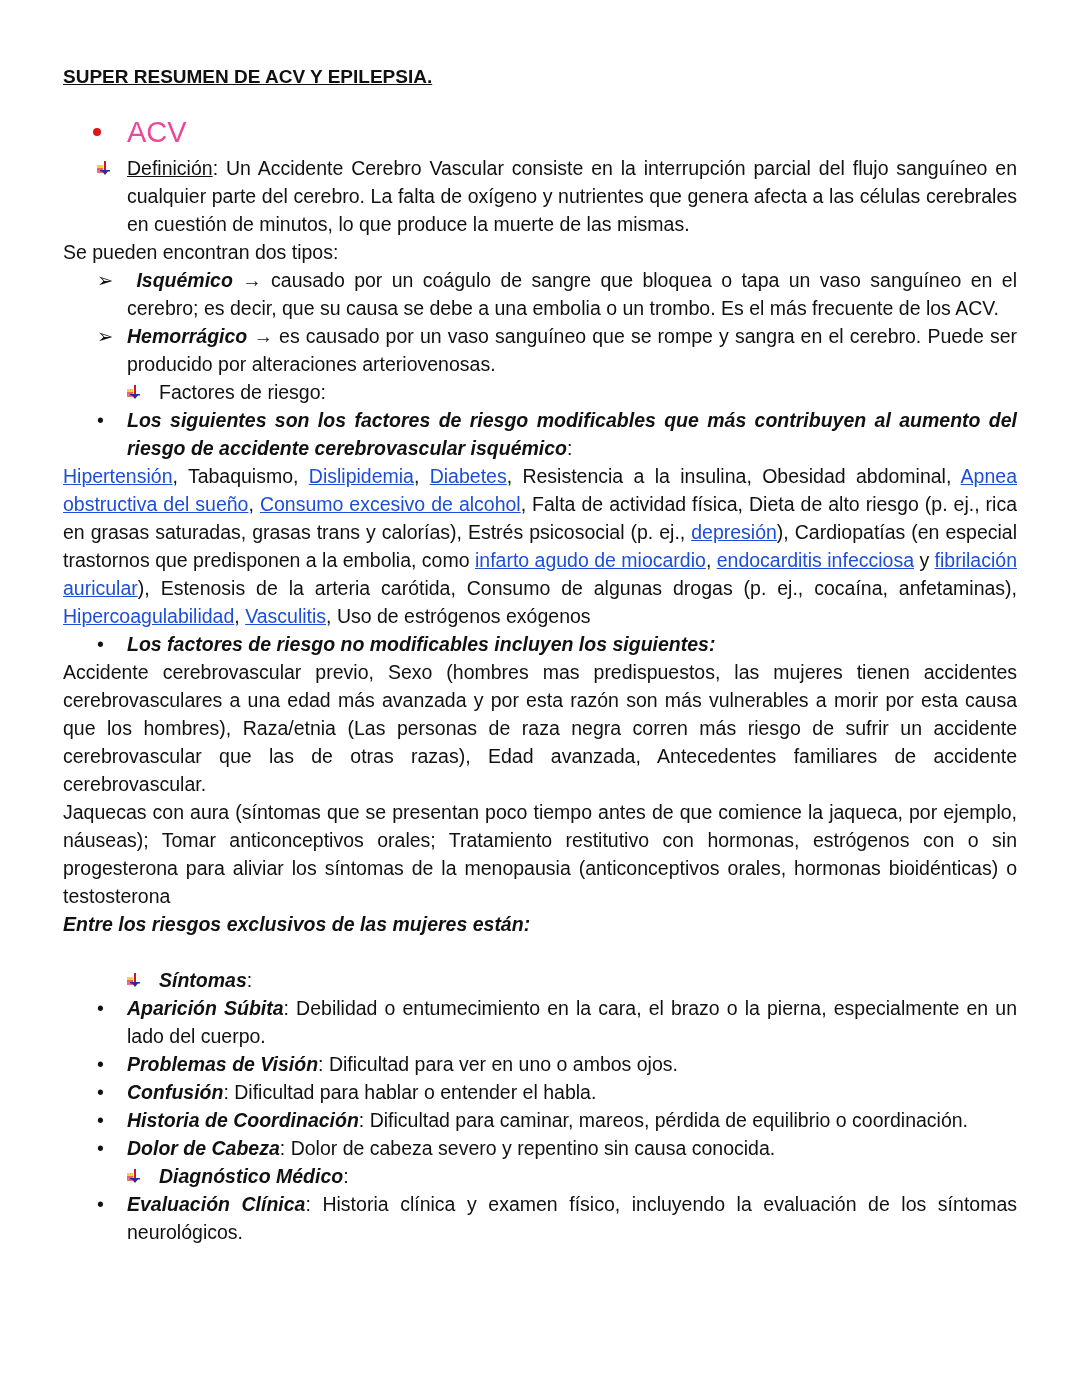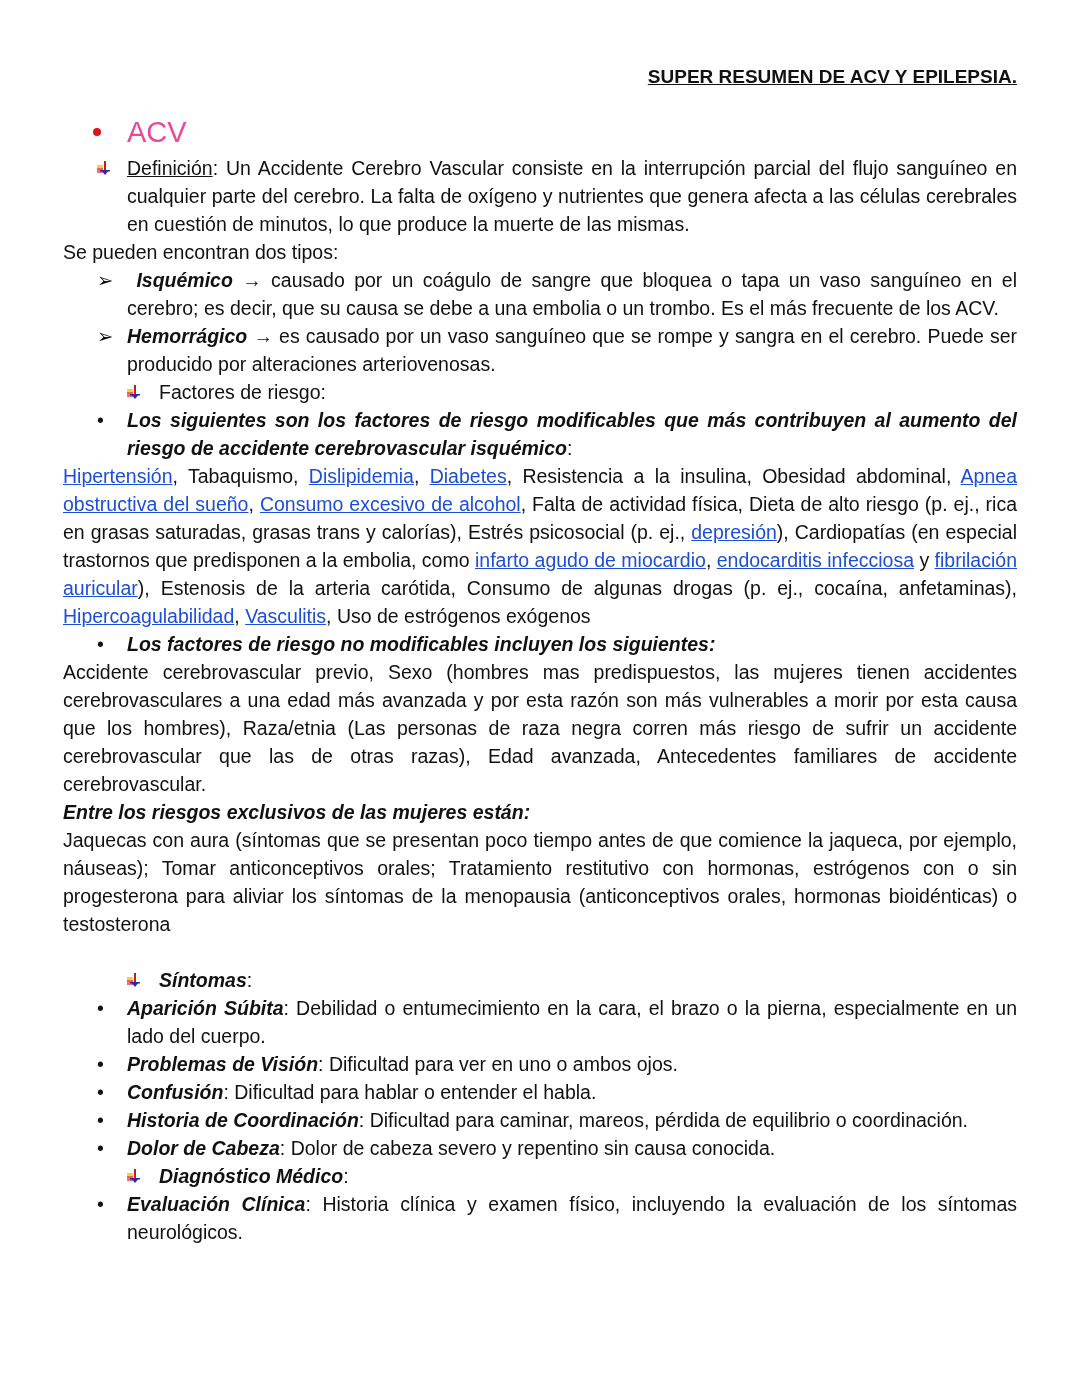--- a/index.html
+++ b/index.html
@@ -1,19 +1,19 @@
 <!DOCTYPE html>
 <html><head>
 <meta charset="utf-8">
 <style>
   html, body { margin: 0; padding: 0; background: #ffffff; }
   body { width: 1080px; height: 1397px; position: relative; overflow: hidden;
          font-family: "Liberation Sans", sans-serif; color: #111; font-size: 19.5px; }
   .page { position: absolute; left: 63px; top: 60px; width: 954px; }
-  .title { text-align: right; font-weight: bold; text-decoration: underline; font-size: 19px; margin-top: 6px; height: 30px; }
+  .title { text-align: left; font-weight: bold; text-decoration: underline; font-size: 19px; margin-top: 6px; height: 30px; }
   .acv { position: relative; margin-top: 20px; height: 38px; color: #ec4899; font-size: 29px; }
   .acv .dot { position: absolute; left: 30px; top: 12px; width: 8px; height: 8px; border-radius: 50%; background: #e0141b; }
   .acv .lbl { position: absolute; left: 64px; top: 0; }
   p { margin: 0; line-height: 28px; text-align: justify; }
   .ind { padding-left: 64px; position: relative; }
   .marker { position: absolute; left: 34px; top: 0; }
   .flag { position: absolute; left: 34px; top: 7px; width: 16px; height: 14px; }
   .flag.deep { left: 64px; }
   .deepind { padding-left: 96px; }
   .bul { position: absolute; left: 34px; top: 0; }
@@ -76,22 +76,22 @@
   </p>
 
   <p id="modlist"><a href="#">Hipertensión</a><span>, Tabaquismo, </span><a href="#">Dislipidemia</a><span>, </span><a href="#">Diabetes</a><span>, Resistencia a la insulina, Obesidad abdominal, </span><a href="#">Apnea obstructiva del sueño</a><span>, </span><a href="#">Consumo excesivo de alcohol</a><span>, Falta de actividad física, Dieta de alto riesgo (p. ej., rica en grasas saturadas, grasas trans y calorías), Estrés psicosocial (p. ej., </span><a href="#">depresión</a><span>), Cardiopatías (en especial trastornos que predisponen a la embolia, como </span><a href="#">infarto agudo de miocardio</a><span>, </span><a href="#">endocarditis infecciosa</a><span> y </span><a href="#">fibrilación auricular</a><span>), Estenosis de la arteria carótida, Consumo de algunas drogas (p. ej., cocaína, anfetaminas), </span><a href="#">Hipercoagulabilidad</a><span>, </span><a href="#">Vasculitis</a><span>,  Uso de estrógenos exógenos</span></p>
 
   <p class="ind">
     <span class="bul">•</span>
     <b>Los factores de riesgo no modificables incluyen los siguientes:</b>
   </p>
   <p>Accidente cerebrovascular previo, Sexo (hombres mas predispuestos, las mujeres tienen accidentes cerebrovasculares a una edad más avanzada y por esta razón son más vulnerables a morir por esta causa que los hombres), Raza/etnia (Las personas de raza negra corren más riesgo de sufrir un accidente cerebrovascular que las de otras razas), Edad avanzada,  Antecedentes familiares de accidente cerebrovascular.</p>
 
+  <p>Jaquecas con aura (síntomas que se presentan poco tiempo antes de que comience la jaqueca, por ejemplo, náuseas); Tomar anticonceptivos orales; Tratamiento restitutivo con hormonas, estrógenos con o sin progesterona para aliviar los síntomas de la menopausia (anticonceptivos orales, hormonas bioidénticas) o testosterona</p>
   <p><b>Entre los riesgos exclusivos de las mujeres están:</b></p>
-  <p>Jaquecas con aura (síntomas que se presentan poco tiempo antes de que comience la jaqueca, por ejemplo, náuseas); Tomar anticonceptivos orales; Tratamiento restitutivo con hormonas, estrógenos con o sin progesterona para aliviar los síntomas de la menopausia (anticonceptivos orales, hormonas bioidénticas) o testosterona</p>
 
   <div class="gap"></div>
 
   <p class="deepind" style="position:relative">
     <svg class="flag deep">
         <use href="#flagsym"></use>
       </svg>
     <b>Síntomas</b><span>:</span>
   </p>
 

